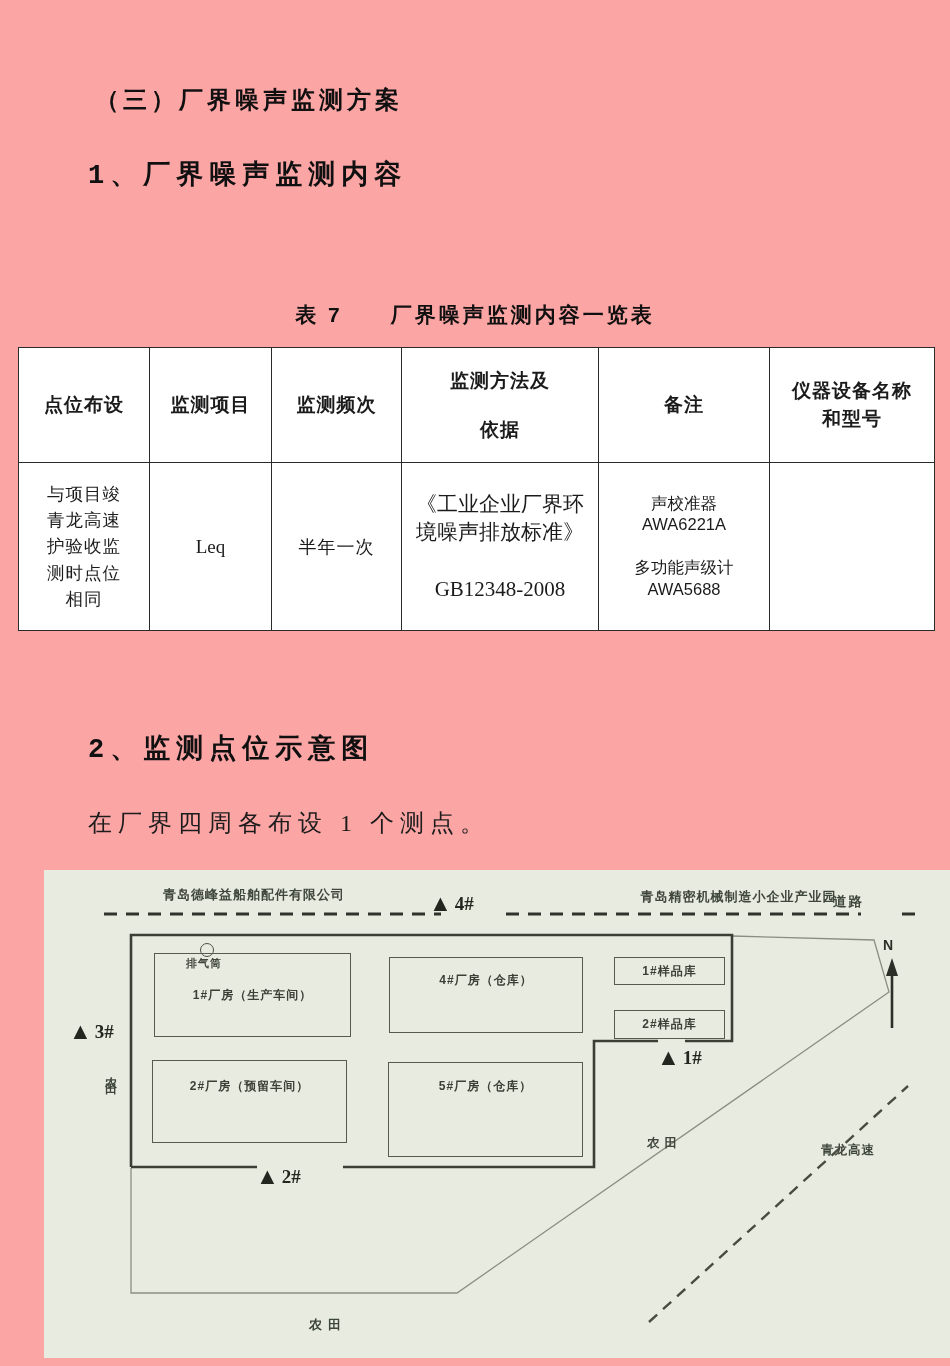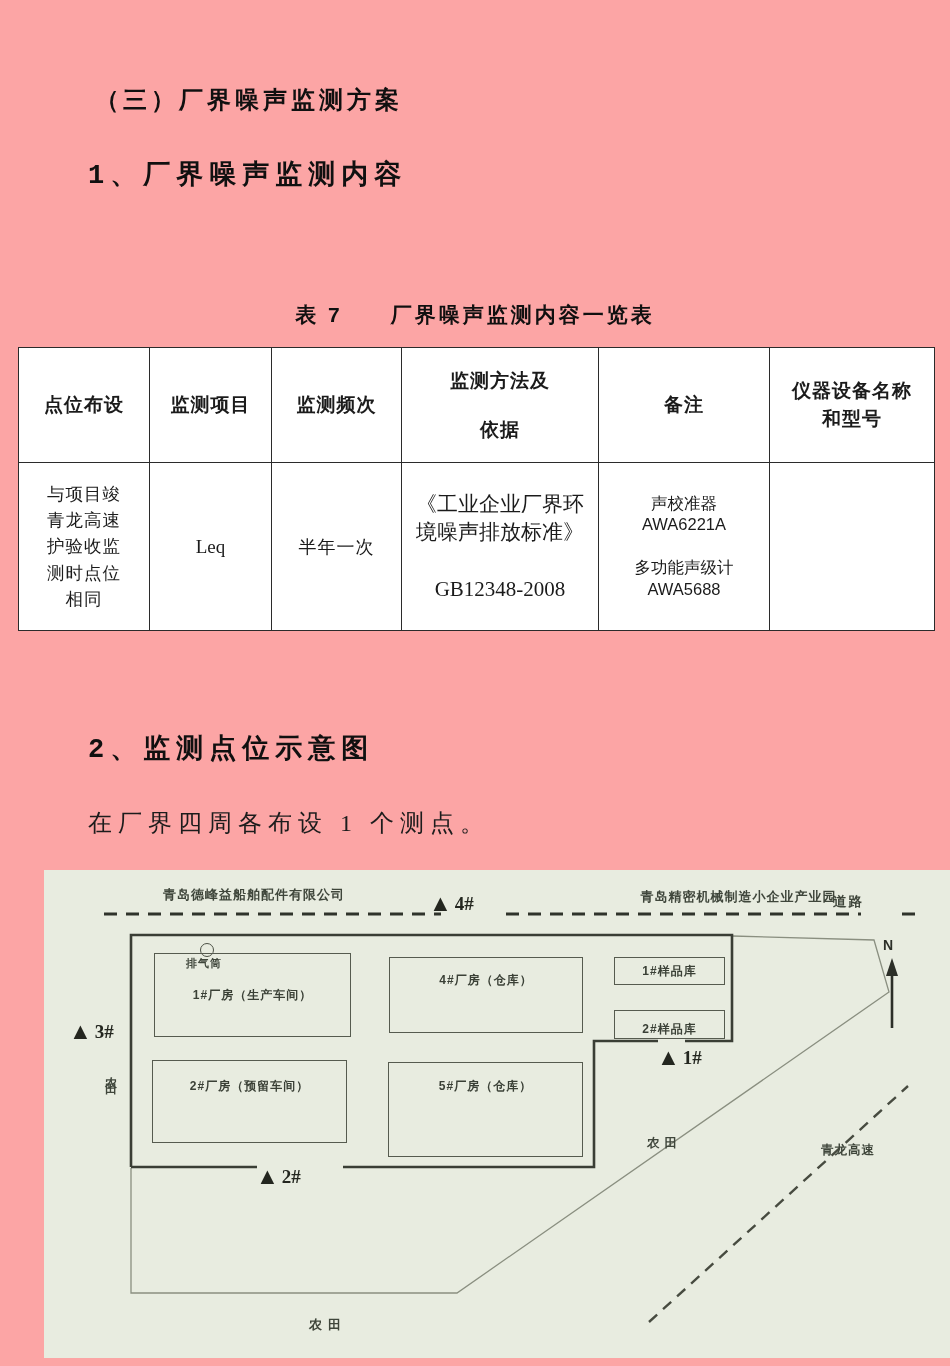--- a/index.html
+++ b/index.html
@@ -76,21 +76,21 @@
   .bld {
     position:absolute; border:1.4px solid #565b4f; background:transparent;
     display:flex; justify-content:center;
   }
   .bld-label { font-size:12px; font-weight:bold; letter-spacing:1px; color:#3a4036; }
   .b1 { left:110px; top:83px;  width:195px; height:82px; align-items:center; }
   .b4 { left:345px; top:87px;  width:194px; height:76px; padding-top:14px; box-sizing:border-box; }
   .b2 { left:108px; top:190px; width:195px; height:83px; padding-top:17px; box-sizing:border-box; }
   .b5 { left:344px; top:192px; width:195px; height:95px; padding-top:15px; box-sizing:border-box; }
   .s1 { left:570px; top:87px;  width:109px; height:26px; align-items:center; }
-  .s2 { left:570px; top:140px; width:109px; height:27px; align-items:flex-end; }
+  .s2 { left:570px; top:140px; width:109px; height:27px; align-items:center; }
   .marker { position:absolute; display:flex; align-items:center; gap:3px; }
   .tri { font-size:23px; line-height:1; color:#23261f; }
   .mlabel { font-size:19px; font-weight:bold; color:#23261f; font-family:"Liberation Serif", serif; }
   .m4 { left:385px; top:22px; }
   .m3 { left:25px;  top:150px; }
   .m1 { left:613px; top:176px; }
   .m2 { left:212px; top:295px; }
 </style>
 </head>
 <body>

